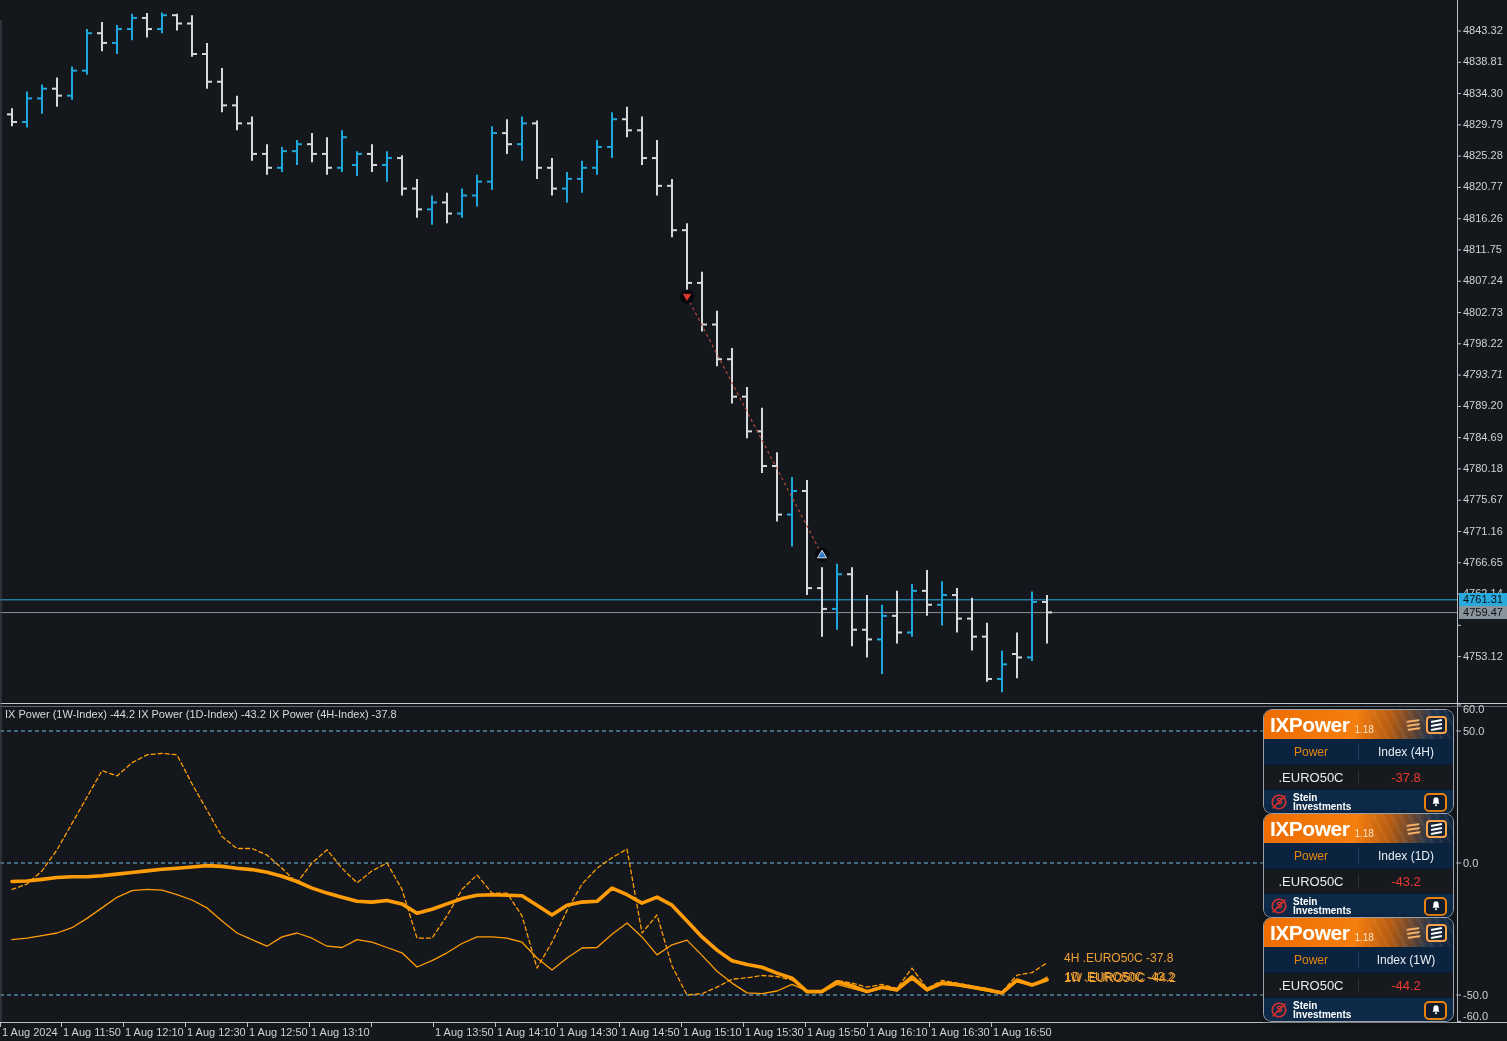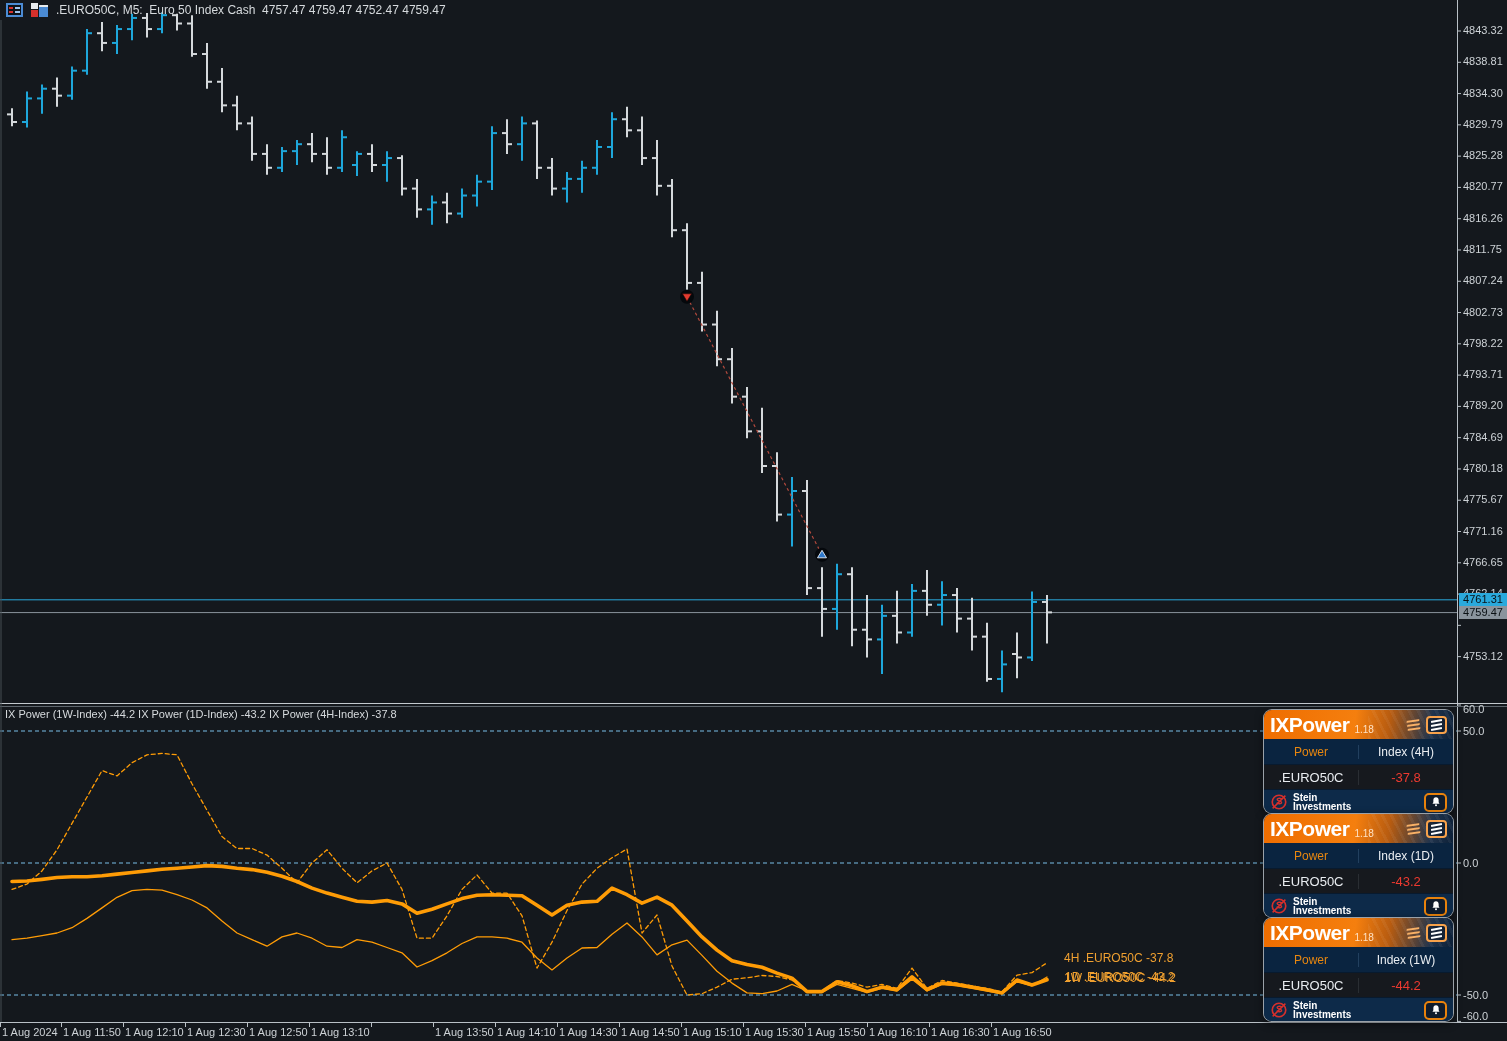--- a/index.html
+++ b/index.html
@@ -332,48 +332,34 @@
       <line x1="619.5" y1="1023" x2="619.5" y2="1027" stroke="#B9C0C6" stroke-width="1"></line>
       <line x1="681.5" y1="1023" x2="681.5" y2="1027" stroke="#B9C0C6" stroke-width="1"></line>
       <line x1="743.5" y1="1023" x2="743.5" y2="1027" stroke="#B9C0C6" stroke-width="1"></line>
       <line x1="805.5" y1="1023" x2="805.5" y2="1027" stroke="#B9C0C6" stroke-width="1"></line>
       <line x1="867.5" y1="1023" x2="867.5" y2="1027" stroke="#B9C0C6" stroke-width="1"></line>
       <line x1="929.5" y1="1023" x2="929.5" y2="1027" stroke="#B9C0C6" stroke-width="1"></line>
       <line x1="991.5" y1="1023" x2="991.5" y2="1027" stroke="#B9C0C6" stroke-width="1"></line>
       <line x1="1" y1="20" x2="1" y2="1022" stroke="#454C53" stroke-width="1"></line>
     </svg>
 
-  <div class="hdr">
-    <span class="wicon wicon1">
-        <i class="r1"></i>
-        <i class="r2"></i>
-        <i class="b1"></i>
-        <i class="b2"></i>
-      </span>
-    <span class="wicon wicon2">
-        <i class="pane pw"></i>
-        <i class="pane pr"></i>
-        <i class="pane pb"></i>
-      </span>
-    <span class="hdr-text">.EURO50C, M5:  Euro 50 Index Cash  4757.47 4759.47 4752.47 4759.47</span>
-  </div>
 
   <div id="labels-layer">
       <div class="axis-label" style="left: 1463px; top: 24px;">4843.32</div>
       <div class="axis-label" style="left: 1463px; top: 55.2814px;">4838.81</div>
       <div class="axis-label" style="left: 1463px; top: 86.5627px;">4834.30</div>
       <div class="axis-label" style="left: 1463px; top: 117.844px;">4829.79</div>
       <div class="axis-label" style="left: 1463px; top: 149.125px; text-align: center;">4825.28</div>
       <div class="axis-label" style="left: 1463px; top: 180.407px;">4820.77</div>
       <div class="axis-label" style="left: 1463px; top: 211.688px;">4816.26</div>
       <div class="axis-label" style="left: 1463px; top: 242.97px;">4811.75</div>
       <div class="axis-label" style="left: 1463px; top: 274.251px;">4807.24</div>
       <div class="axis-label" style="left: 1463px; top: 305.532px;">4802.73</div>
       <div class="axis-label" style="left: 1463px; top: 336.814px;">4798.22</div>
-      <div class="axis-label" style="left: 1463px; top: 368.095px;">4793.71</div>
+      <div class="axis-label" style="left: 1463px; top: 368.095px; font-style: italic;">4793.71</div>
       <div class="axis-label" style="left: 1463px; top: 399.376px;">4789.20</div>
       <div class="axis-label" style="left: 1463px; top: 430.658px;">4784.69</div>
       <div class="axis-label" style="left: 1463px; top: 461.939px;">4780.18</div>
       <div class="axis-label" style="left: 1463px; top: 493.22px;">4775.67</div>
       <div class="axis-label" style="left: 1463px; top: 524.502px;">4771.16</div>
       <div class="axis-label" style="left: 1463px; top: 555.783px;">4766.65</div>
       <div class="axis-label" style="left: 1463px; top: 587.064px;">4762.14</div>
       <div class="axis-label" style="left: 1463px; top: 582px; margin-top: 16px;">4757.63</div>
       <div class="axis-label" style="left: 1463px; top: 649.627px;">4753.12</div>
       <div class="axis-label" style="left: 1463px; top: 703px;">60.0</div>

